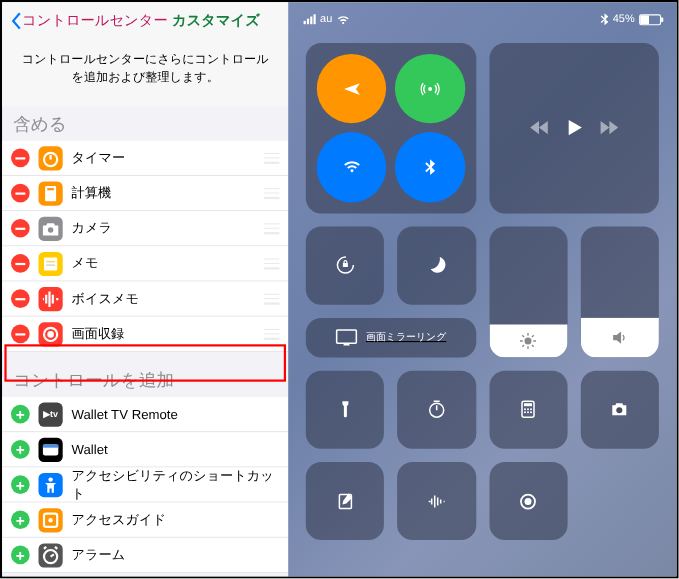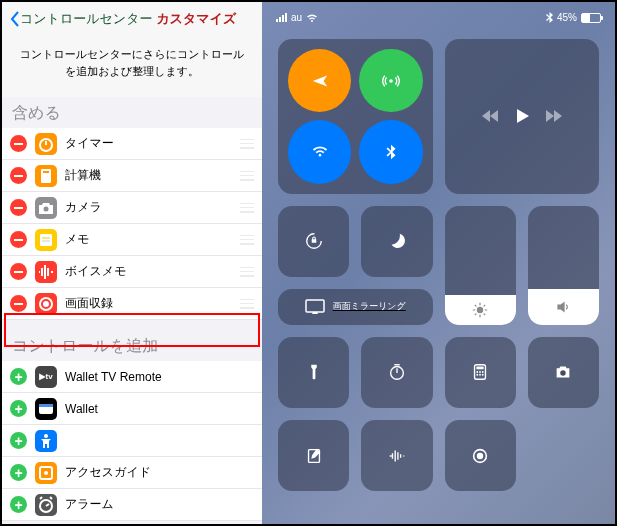--- a/index.html
+++ b/index.html
@@ -3,23 +3,23 @@
 <meta charset="utf-8">
 <style>
   * { box-sizing: border-box; margin: 0; padding: 0; }
   body { font-family: -apple-system, "Hiragino Sans", sans-serif; background: #fff; }
   .wrap { display: flex; width: 617px; height: 526px; border: 2px solid #000; }
   .left { width: 260px; background: #f2f2f7; overflow: hidden; position: relative; }
   .right { flex: 1; background: linear-gradient(135deg, #7a8bb5 0%, #6b7fa8 40%, #8895b8 70%, #7a88a5 100%); position: relative; }
 
   
   .nav { display: flex; align-items: center; padding: 8px 8px 4px; font-size: 13px; background: #f7f7f7; }
-  .nav .back { color: #14532d; display: flex; align-items: center; cursor: pointer; }
+  .nav .back { color: #be185d; display: flex; align-items: center; cursor: pointer; }
   .nav .back svg { width: 10px; height: 16px; }
-  .nav .title { color: #b91c1c; font-weight: 600; margin-left: 4px; }
+  .nav .title { color: #15803d; font-weight: 600; margin-left: 4px; }
   .desc { font-size: 11px; color: #000; text-align: center; padding: 14px 16px 18px; line-height: 1.5; background: #f7f7f7; }
   .sect { font-size: 16px; color: #8e8e93; padding: 6px 10px 4px; }
   .row { display: flex; align-items: center; background: #fff; height: 32px; border-bottom: 0.5px solid #e5e5ea; padding: 0 8px; }
   .btn-circ { width: 17px; height: 17px; border-radius: 50%; display: flex; align-items: center; justify-content: center; flex-shrink: 0; }
   .btn-rem { background: #ff3b30; }
   .btn-rem::after { content:""; width: 9px; height: 2px; background: #fff; }
   .btn-add { background: #34c759; color: #fff; font-size: 14px; font-weight: bold; line-height: 1; }
   .btn-add::after { content:"+"; }
   .app-icon { width: 22px; height: 22px; border-radius: 5px; margin: 16px 8px; display: flex; align-items: center; justify-content: center; flex-shrink: 0; font-size: 13px; color: #fff; }
   .label { font-size: 12px; color: #000; flex: 1; }
@@ -187,20 +187,21 @@
           <div class="label">Wallet</div>
         </div>
         <div class="row">
           <div class="btn-circ btn-add"></div>
           <div class="app-icon" style="background: rgb(0, 122, 255);">
             <svg viewBox="0 0 22 22">
               <circle cx="11" cy="6" r="2" fill="#fff"></circle>
               <path fill="#fff" d="M6 9h10l-2 2v7h-2v-4h-2v4H8v-7z"></path>
             </svg>
           </div>
+          <div class="label">アクセシビリティのショートカット</div>
         </div>
         <div class="row">
           <div class="btn-circ btn-add"></div>
           <div class="app-icon" style="background: rgb(255, 149, 0);">
             <svg viewBox="0 0 22 22">
               <rect x="5" y="5" width="12" height="12" rx="2" stroke="#fff" stroke-width="2" fill="none"></rect>
               <circle cx="11" cy="11" r="2" fill="#fff"></circle>
             </svg>
           </div>
           <div class="label">アクセスガイド</div>

